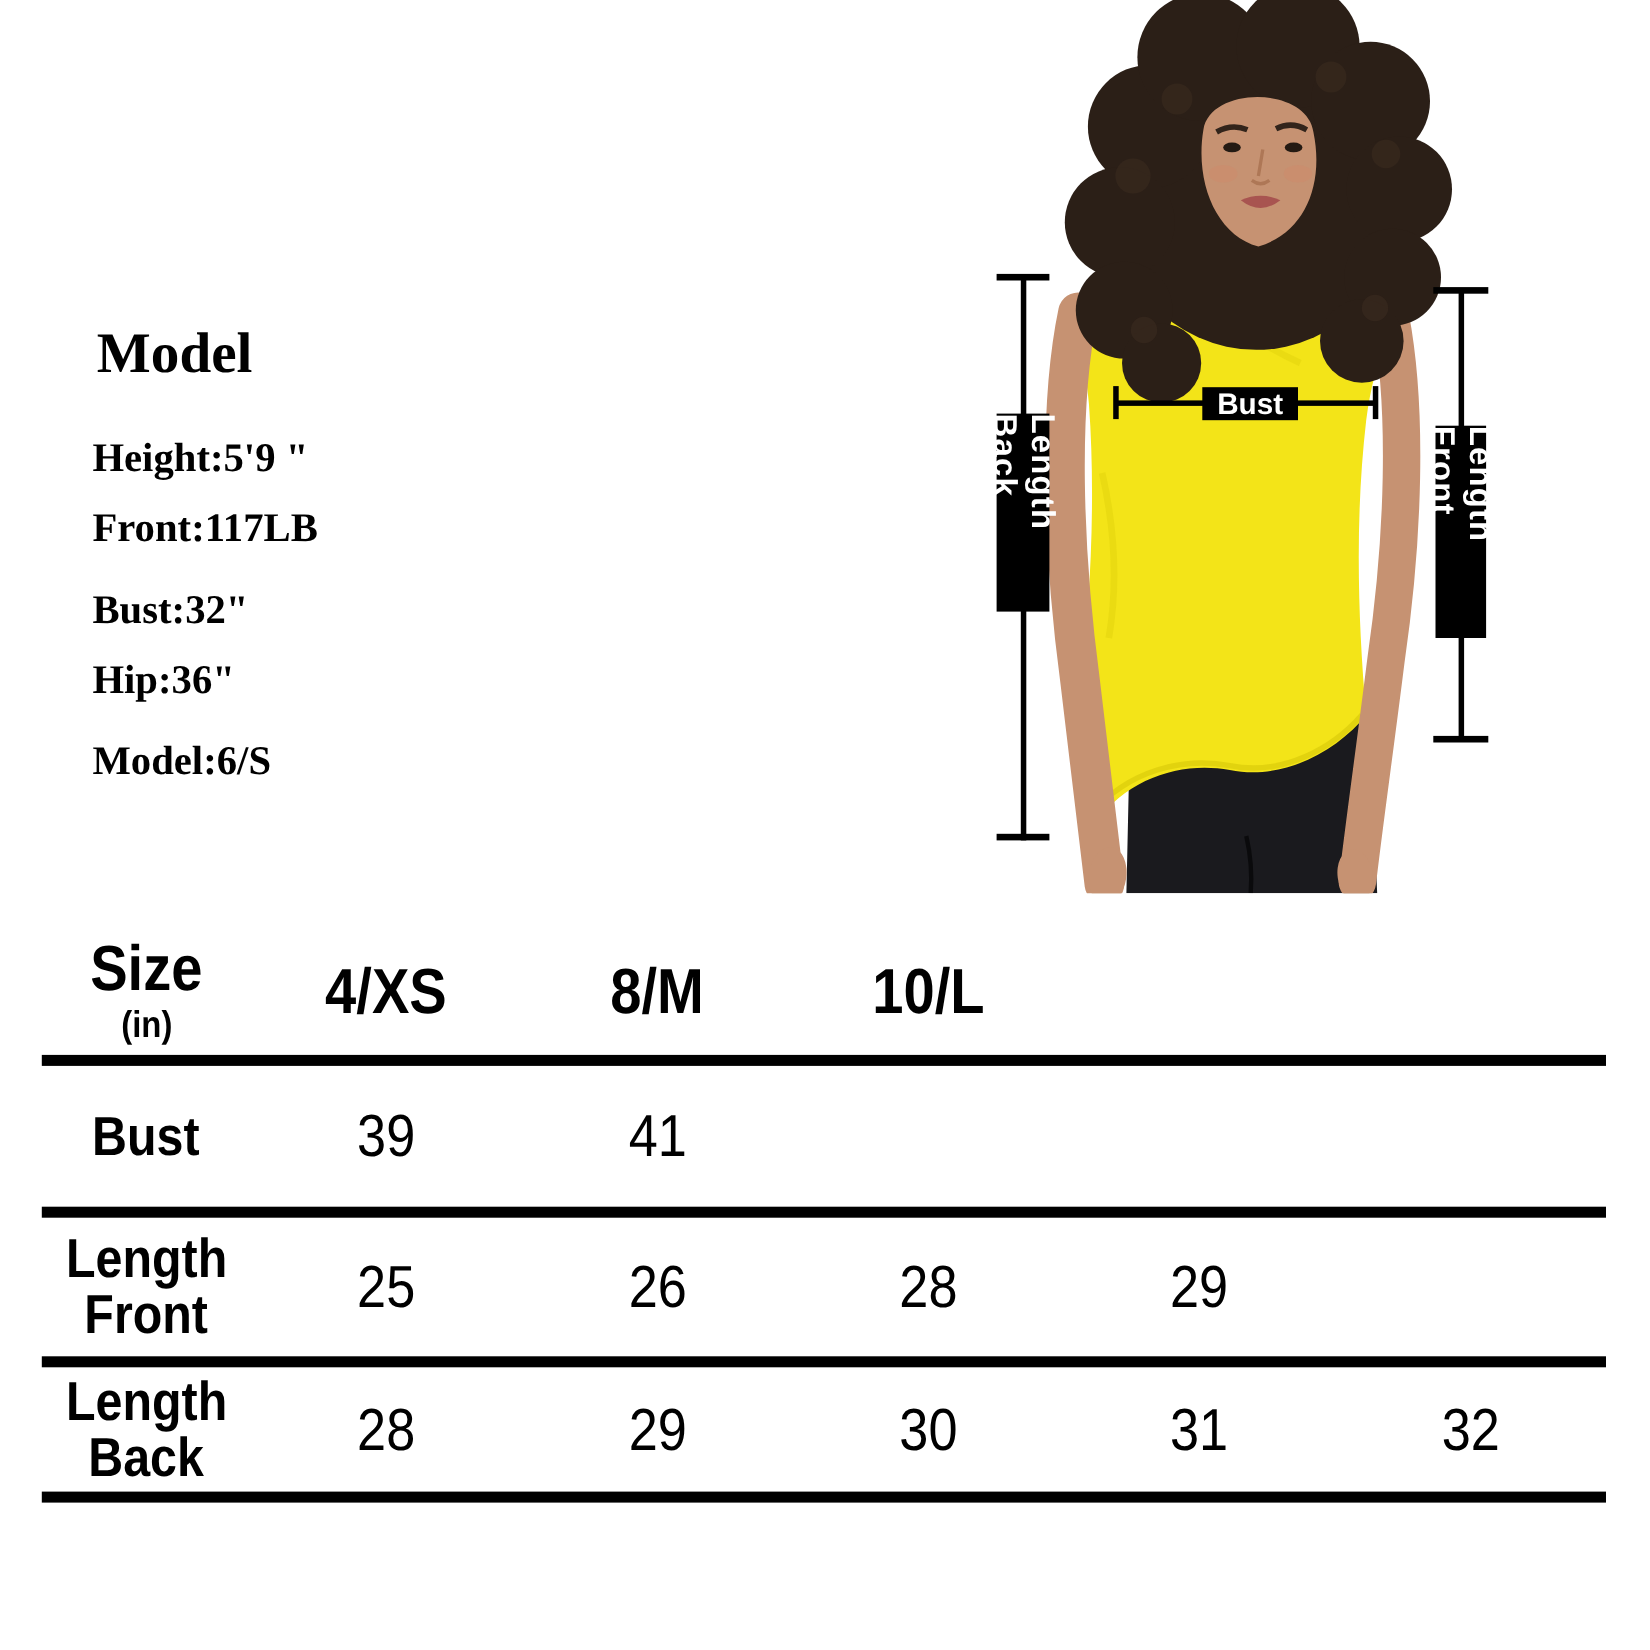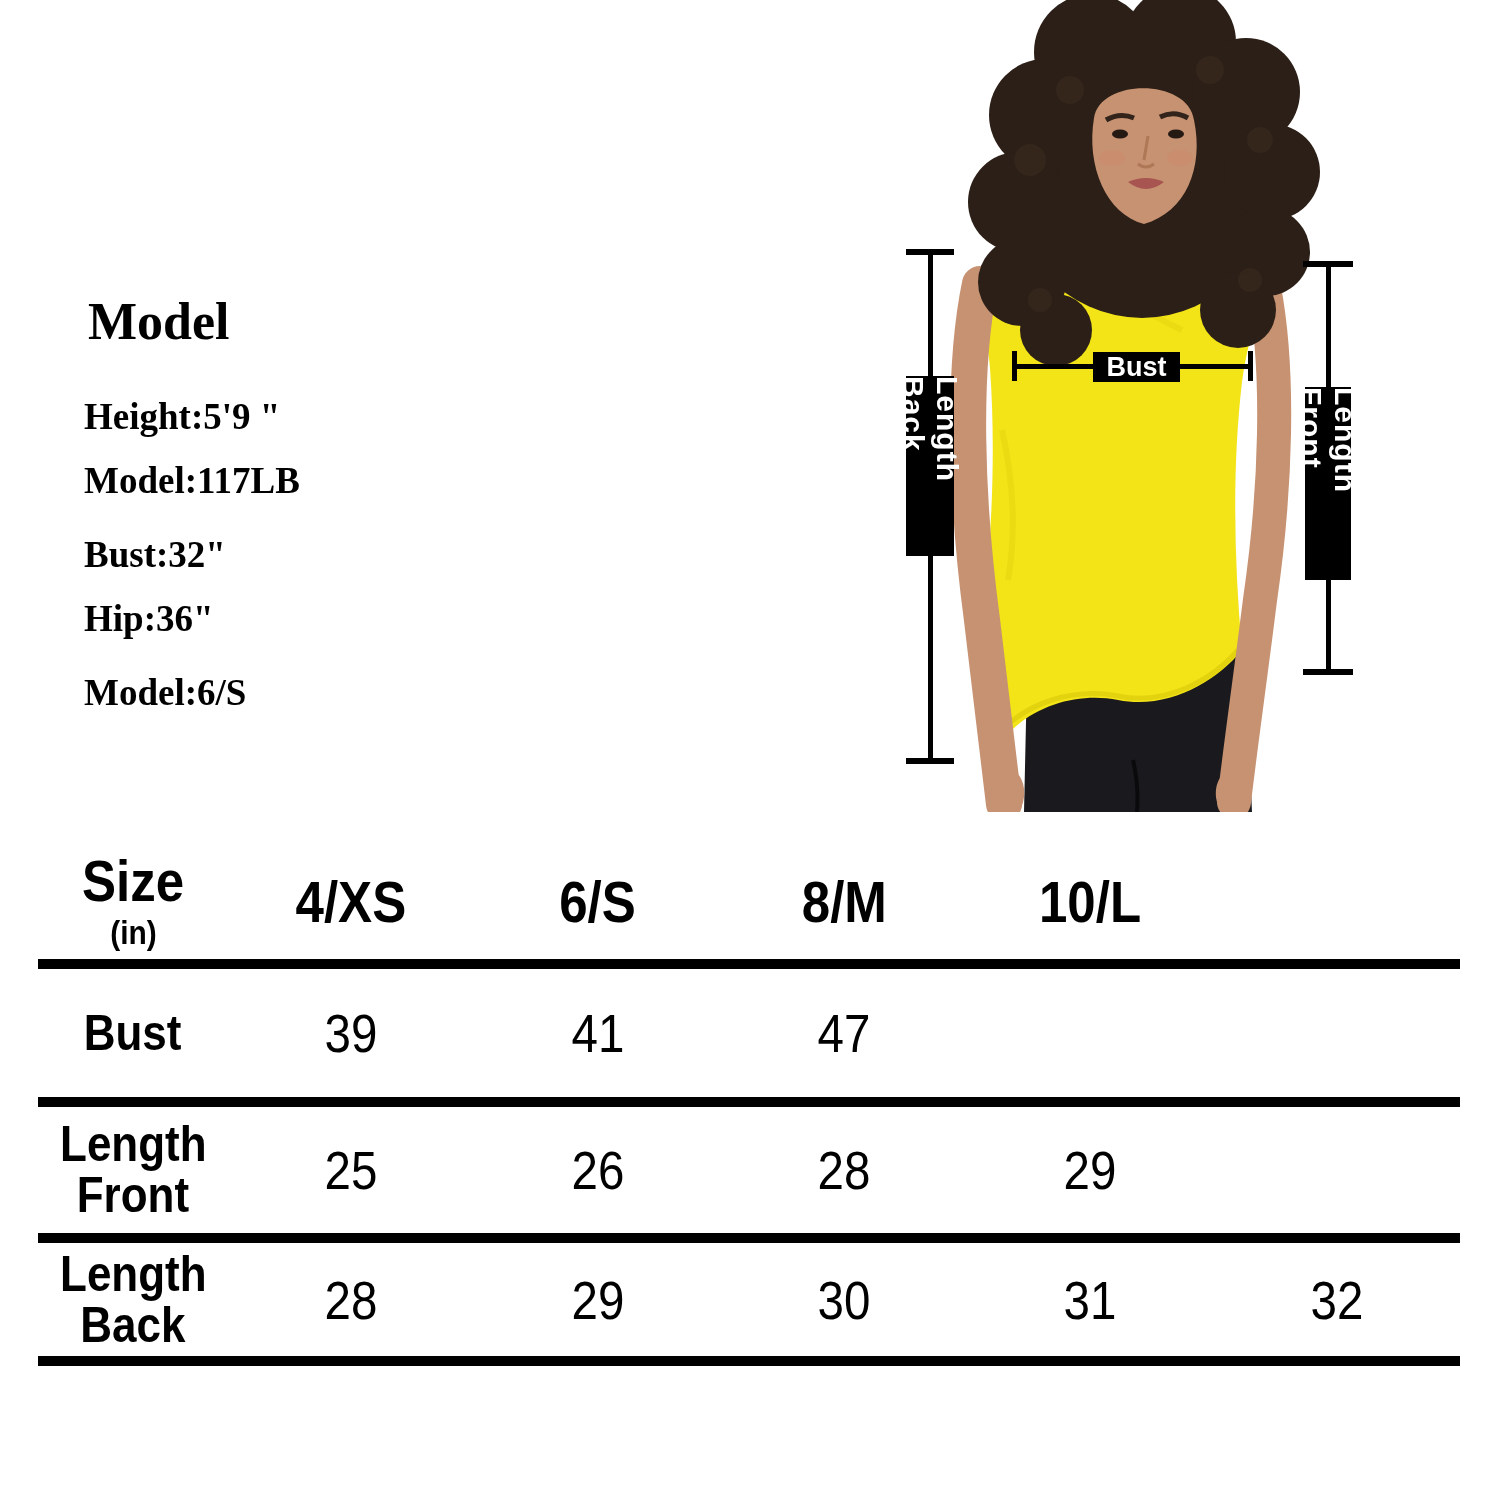--- a/index.html
+++ b/index.html
@@ -66,21 +66,21 @@
   .rlabel{font-size:50px;font-weight:600;line-height:1.02;}
 </style>
 </head>
 <body>
 
 <div class="canvas">
 
   <section class="model-info">
     <h2 class="mi-title">Model</h2>
     <p class="mi-line mi-0">Height:5'9 "</p>
-    <p class="mi-line mi-1">Model:117LB</p>
+    <p class="mi-line mi-1">Front:117LB</p>
     <p class="mi-line mi-2">Bust:32"</p>
     <p class="mi-line mi-3">Hip:36"</p>
     <p class="mi-line mi-4">Model:6/S</p>
   </section>
 
   <svg class="figure-svg" viewBox="0 0 580 812" aria-hidden="true">
 
     <path d="M238,196 L296,196 L302,242 Q267,262 232,242 Z" fill="#c69272"></path>
     <path d="M240,214 Q267,234 294,214 L296,228 Q267,248 238,228 Z" fill="#ad7758" opacity="0.6"></path>
 
@@ -161,44 +161,38 @@
     <div class="grid">
 
       <div class="cell hrow">
         <span class="cnd size-big">Size</span>
         <span class="cnd size-small">(in)</span>
       </div>
       <div class="cell hrow">
           <span class="cnd head-txt">4/XS</span>
         </div>
       <div class="cell hrow">
-          <span class="cnd head-txt">6/S</span>
-        </div>
-      <div class="cell hrow">
           <span class="cnd head-txt">8/M</span>
         </div>
       <div class="cell hrow">
           <span class="cnd head-txt">10/L</span>
         </div>
 
       <div class="rule"></div>
 
       <div class="cell r0">
         <span class="cnd rlabel">Bust</span>
         <span class="cnd rlabel"></span>
       </div>
       <div class="cell r0">
           <span class="cnd val-txt">39</span>
         </div>
       <div class="cell r0">
           <span class="cnd val-txt">41</span>
         </div>
-      <div class="cell r0">
-          <span class="cnd val-txt">47</span>
-        </div>
 
       <div class="rule"></div>
 
       <div class="cell r1">
         <span class="cnd rlabel">Length</span>
         <span class="cnd rlabel">Front</span>
       </div>
       <div class="cell r1">
           <span class="cnd val-txt">25</span>
         </div>

